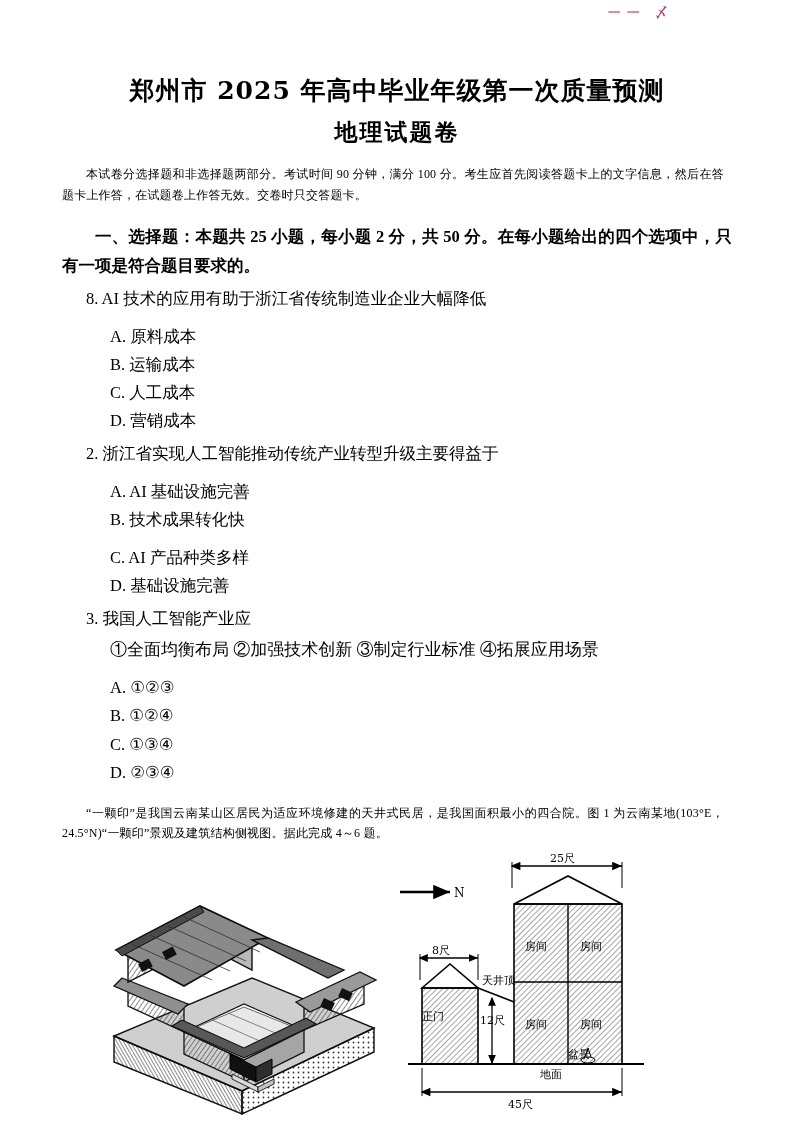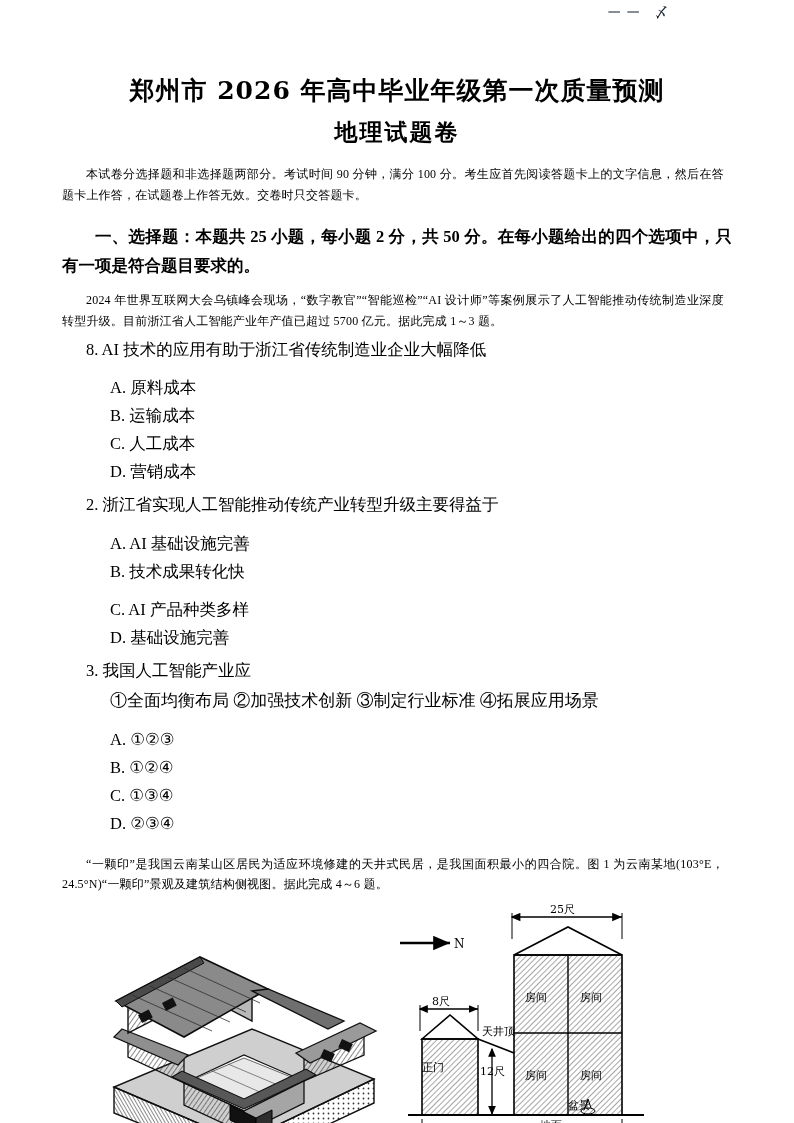--- a/index.html
+++ b/index.html
@@ -16,21 +16,21 @@
   .page {
     position: absolute;
     inset: 0;
     padding: 56px 62px 10px 62px;
   }
   .topmark {
     position: absolute;
     top: 4px;
     right: 120px;
     font-size: 13px;
-    color: #0f172a;
+    color: #be185d;
     letter-spacing: 6px;
     font-family: "Liberation Serif", serif;
   }
   h1.title {
     font-size: 25px;
     font-weight: bold;
     text-align: center;
     margin: 18px 0 0 0;
     letter-spacing: 1px;
     font-family: "DejaVu Serif", serif;
@@ -119,28 +119,27 @@
     font-family: "DejaVu Serif", serif;
   }
 </style>
 </head>
 <body>
 
 <div class="page">
 
   <div class="topmark">一一 〆</div>
 
-  <h1 class="title">郑州市 2026 年高中毕业年级第一次质量预测</h1>
+  <h1 class="title">郑州市 2025 年高中毕业年级第一次质量预测</h1>
   <h2 class="subtitle">地理试题卷</h2>
 
   <p class="para">本试卷分选择题和非选择题两部分。考试时间 90 分钟，满分 100 分。考生应首先阅读答题卡上的文字信息，然后在答题卡上作答，在试题卷上作答无效。交卷时只交答题卡。</p>
 
   <p class="section-head">一、选择题：本题共 25 小题，每小题 2 分，共 50 分。在每小题给出的四个选项中，只有一项是符合题目要求的。</p>
 
-  <p class="para tight">2024 年世界互联网大会乌镇峰会现场，“数字教官”“智能巡检”“AI 设计师”等案例展示了人工智能推动传统制造业深度转型升级。目前浙江省人工智能产业年产值已超过 5700 亿元。据此完成 1～3 题。</p>
 
   <p class="qnum">8. AI 技术的应用有助于浙江省传统制造业企业大幅降低</p>
   <div class="opts-row four">
     <div>A. 原料成本</div>
     <div>B. 运输成本</div>
     <div>C. 人工成本</div>
     <div>D. 营销成本</div>
   </div>
 
   <p class="qnum">2. 浙江省实现人工智能推动传统产业转型升级主要得益于</p>

